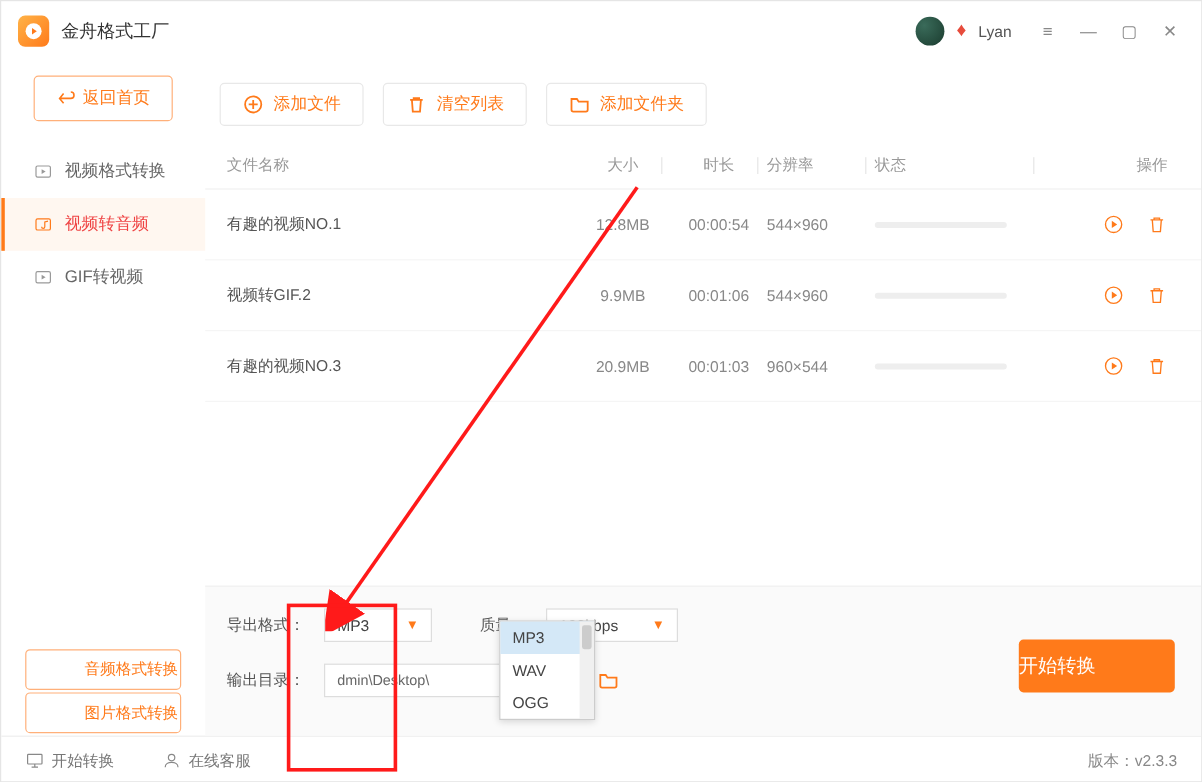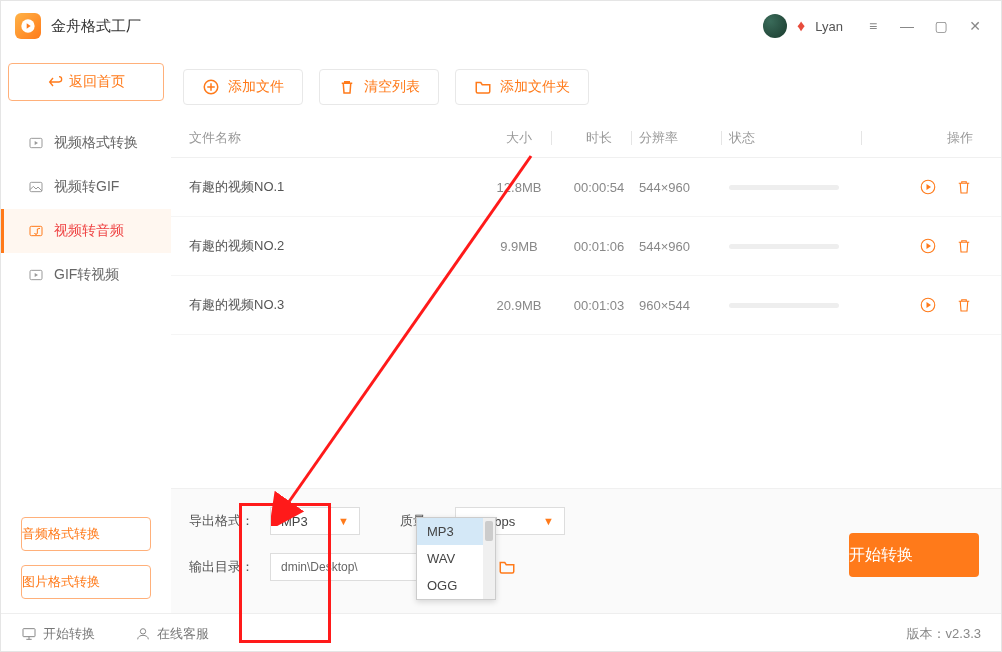--- a/index.html
+++ b/index.html
@@ -8,27 +8,27 @@
 .logo { width: 26px; height: 26px; border-radius: 6px; background: linear-gradient(135deg,#ffb347,#ff7a1a); display: flex; align-items: center; justify-content: center; margin-right: 10px; }
 .logo svg { width: 16px; height: 16px; }
 .app-title { font-size: 15px; color: #333; flex: 0 0 auto; }
 .titlebar-right { margin-left: auto; display: flex; align-items: center; gap: 10px; }
 .avatar { width: 24px; height: 24px; border-radius: 50%; background: radial-gradient(circle at 30% 30%, #3a6b5a, #1a3b2e); }
 .vip-icon { color: #e74c3c; font-size: 16px; }
 .username { font-size: 13px; color: #555; margin-right: 8px; }
 .win-btn { width: 24px; height: 24px; display: flex; align-items: center; justify-content: center; color: #888; cursor: pointer; font-size: 14px; }
 .main-wrap { display: flex; height: 562px; }
 .sidebar { width: 170px; flex-shrink: 0; display: flex; flex-direction: column; padding-top: 12px; }
-.home-btn { margin: 0 auto 20px; width: 156px; height: 38px; border: 1px solid #ffb07a; border-radius: 4px; display: flex; align-items: center; justify-content: center; color: #ff7a1a; font-size: 14px; cursor: pointer; background: #fff; }
+.home-btn { margin: 0 auto 20px; width: 116px; height: 38px; border: 1px solid #ffb07a; border-radius: 4px; display: flex; align-items: center; justify-content: center; color: #ff7a1a; font-size: 14px; cursor: pointer; background: #fff; }
 .home-btn svg { margin-right: 6px; }
 .side-item { height: 44px; display: flex; align-items: center; padding-left: 24px; font-size: 14px; color: #666; cursor: pointer; gap: 10px; border-left: 3px solid transparent; }
 .side-item.active { color: #ef4444; border-left-color: #ff7a1a; background: #fff7f0; }
 .side-item svg { width: 16px; height: 16px; flex-shrink: 0; }
 .sidebar-spacer { flex: 1; }
-.side-outline-btn { margin: 0 auto 14px; width: 130px; height: 34px; border: 1px solid #ffb07a; border-radius: 4px; display: flex; align-items: center; justify-content: flex-start; color: #ff7a1a; font-size: 13px; cursor: pointer; }
+.side-outline-btn { margin: 0 auto 2px; width: 130px; height: 34px; border: 1px solid #ffb07a; border-radius: 4px; display: flex; align-items: center; justify-content: center; color: #ff7a1a; font-size: 13px; cursor: pointer; padding-left: 47px; }
 .content { flex: 1; display: flex; flex-direction: column; position: relative; }
 .toolbar { display: flex; gap: 16px; padding: 18px 12px 14px; }
 .tbtn { height: 36px; padding: 0 18px; border: 1px solid #e8e8e8; border-radius: 4px; display: flex; align-items: center; gap: 8px; color: #ff7a1a; font-size: 14px; cursor: pointer; background: #fff; }
 .tbtn svg { width: 18px; height: 18px; }
 .thead { display: flex; padding: 10px 18px; font-size: 13px; color: #999; border-bottom: 1px solid #f0f0f0; }
 .thead > div, .trow > div { flex-shrink: 0; }
 .col-name { width: 290px; }
 .col-size { width: 80px; text-align: center; }
 .col-dur { width: 80px; text-align: center; }
 .col-res { width: 90px; }
@@ -94,27 +94,20 @@
         </svg>
       <span>返回首页</span>
     </div>
     <div class="side-item">
       <svg viewBox="0 0 24 24">
           <rect x="3" y="5" width="18" height="14" rx="2" fill="none" stroke="#999" stroke-width="1.5"></rect>
           <path d="M10 9l5 3-5 3z" fill="#999"></path>
         </svg>
       <span>视频格式转换</span>
     </div>
-    <div class="side-item">
-      <svg viewBox="0 0 24 24">
-          <rect x="3" y="5" width="18" height="14" rx="2" fill="none" stroke="#999" stroke-width="1.5"></rect>
-          <path d="M3 16l5-5 4 4 3-3 6 6" fill="none" stroke="#999" stroke-width="1.5"></path>
-        </svg>
-      <span>视频转GIF</span>
-    </div>
     <div class="side-item active">
       <svg viewBox="0 0 24 24">
           <rect x="3" y="5" width="18" height="14" rx="2" fill="none" stroke="#ff7a1a" stroke-width="1.5"></rect>
           <path d="M10 15a2 2 0 1 0 4 0V9l4-1" fill="none" stroke="#ff7a1a" stroke-width="1.5"></path>
         </svg>
       <span>视频转音频</span>
     </div>
     <div class="side-item">
       <svg viewBox="0 0 24 24">
           <rect x="3" y="5" width="18" height="14" rx="2" fill="none" stroke="#999" stroke-width="1.5"></rect>
@@ -175,21 +168,21 @@
         <svg viewBox="0 0 24 24">
             <circle cx="12" cy="12" r="9" fill="none" stroke="#ff7a1a" stroke-width="1.5"></circle>
             <path d="M10 8l6 4-6 4z" fill="#ff7a1a"></path>
           </svg>
         <svg viewBox="0 0 24 24">
             <path d="M5 7h14M9 7V5h6v2M7 7l1 13h8l1-13" fill="none" stroke="#ff7a1a" stroke-width="1.5"></path>
           </svg>
       </div>
     </div>
     <div class="trow">
-      <div class="col-name">有趣的视频NO.2</div>
+      <div class="col-name">视频转GIF.2</div>
       <div class="col-size">9.9MB</div>
       <div class="col-dur">00:01:06</div>
       <div class="col-res">544×960</div>
       <div class="col-stat">
           <div class="progress"></div>
         </div>
       <div class="col-act row-actions">
         <svg viewBox="0 0 24 24">
             <circle cx="12" cy="12" r="9" fill="none" stroke="#ff7a1a" stroke-width="1.5"></circle>
             <path d="M10 8l6 4-6 4z" fill="#ff7a1a"></path>

